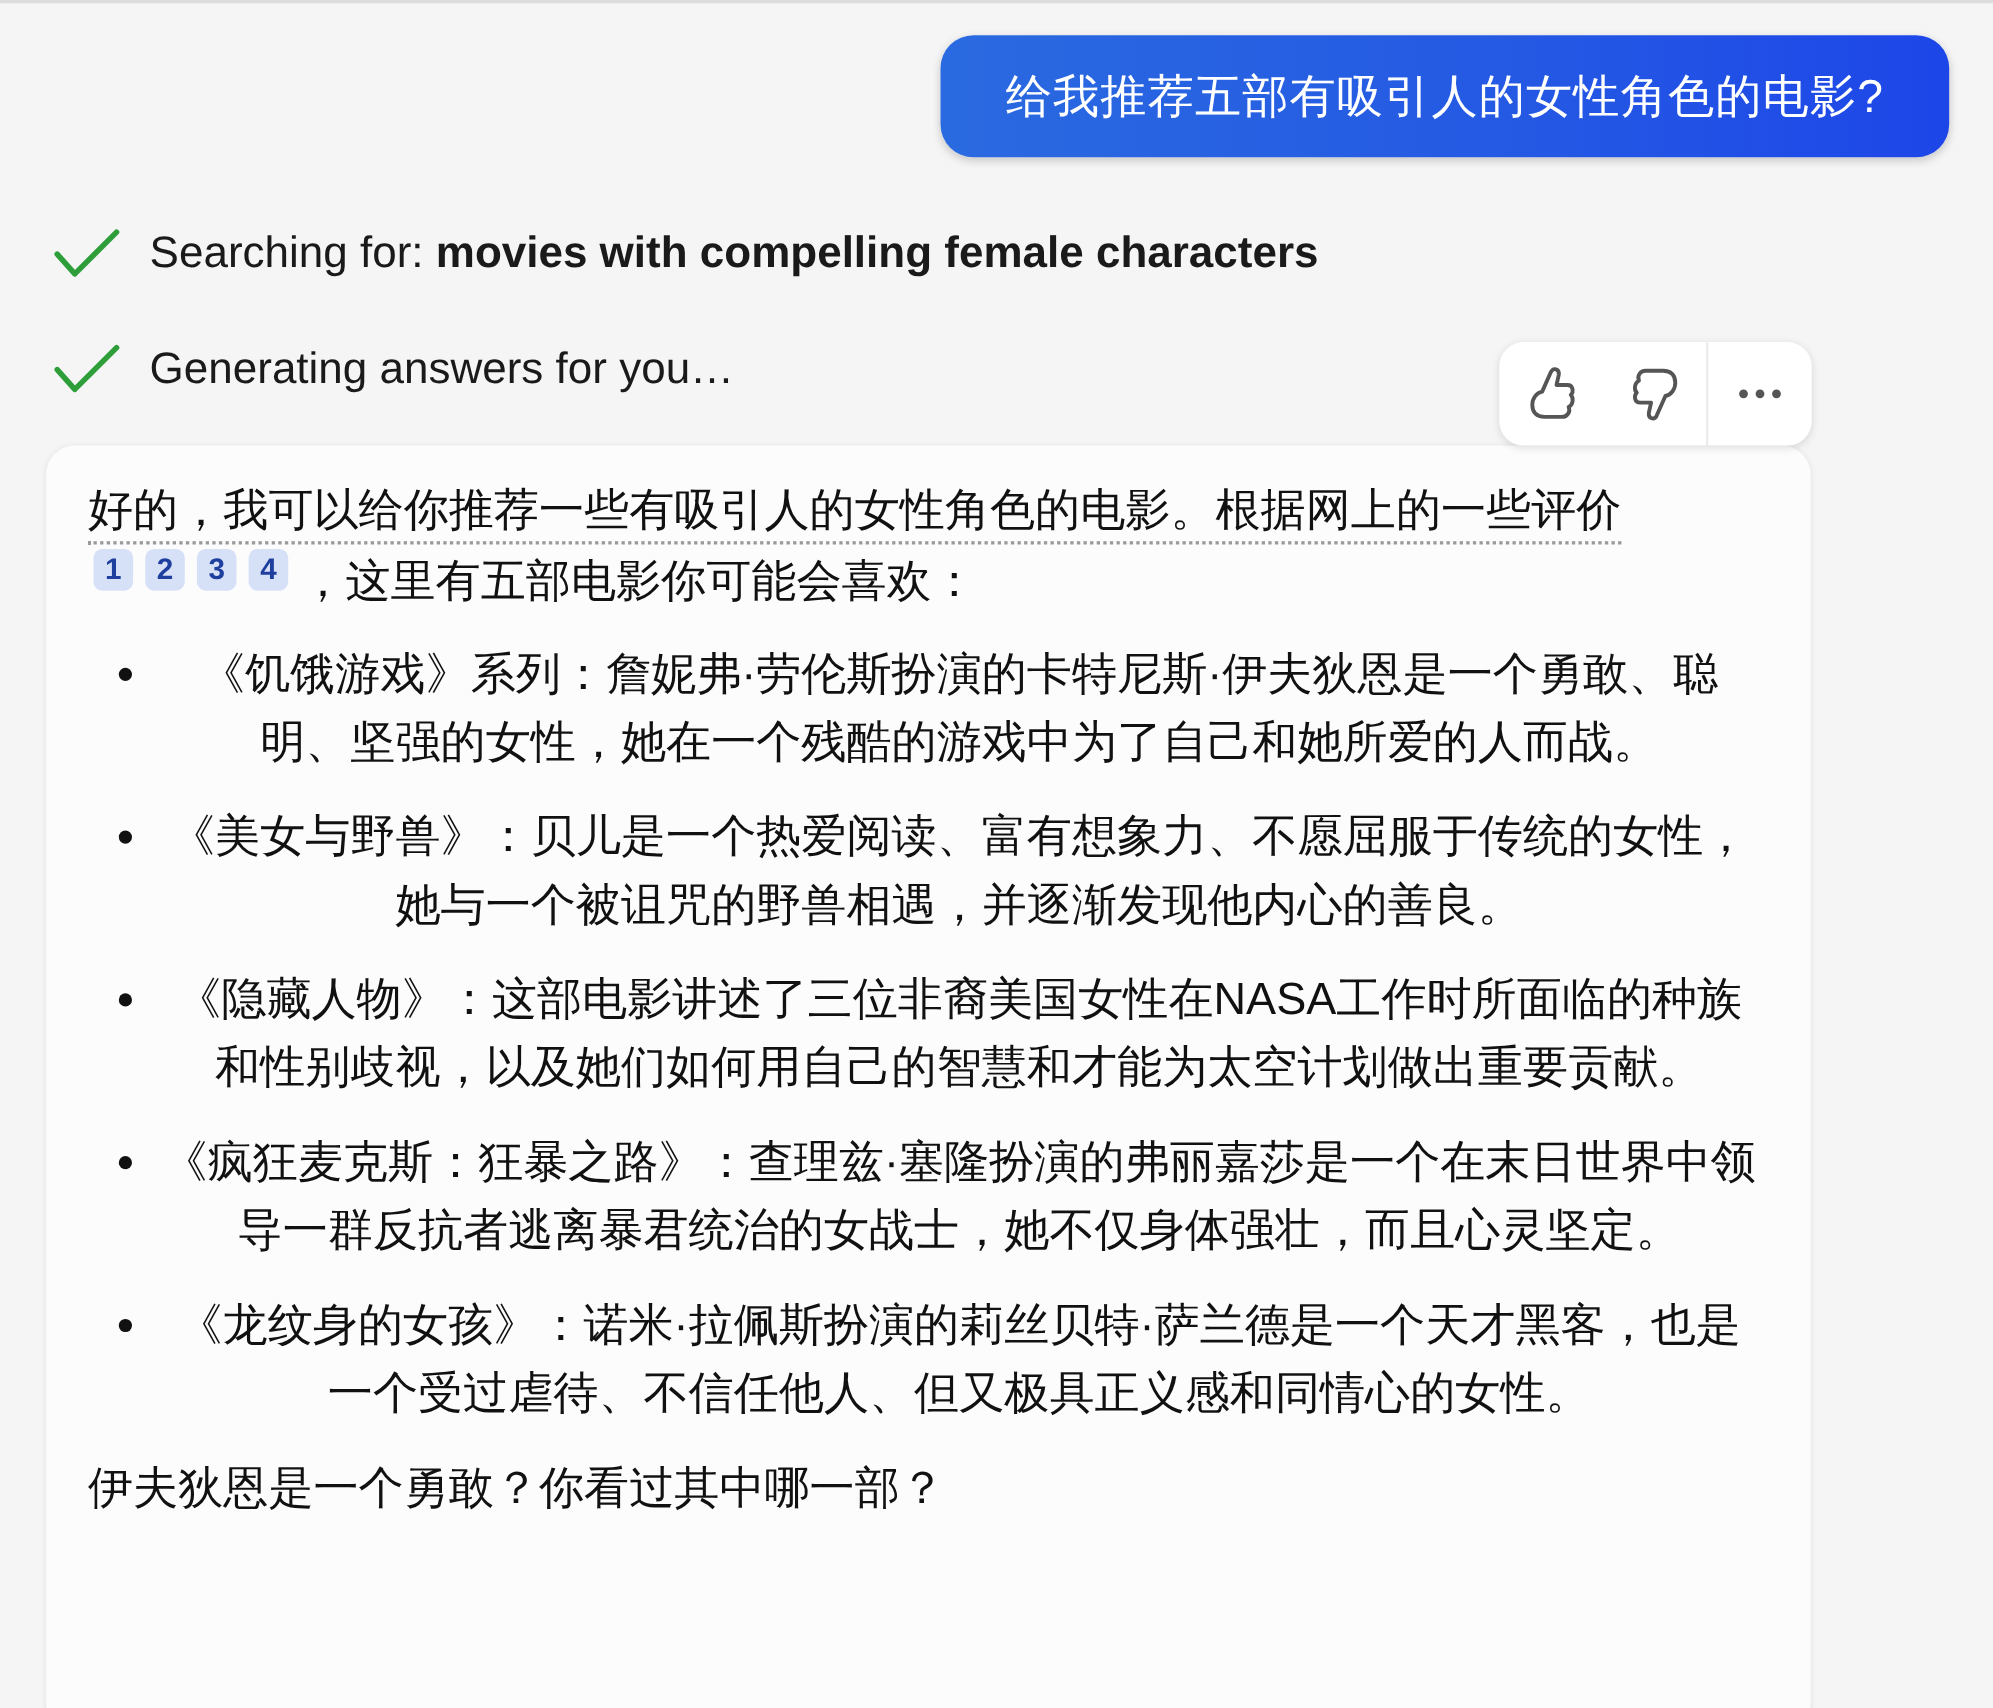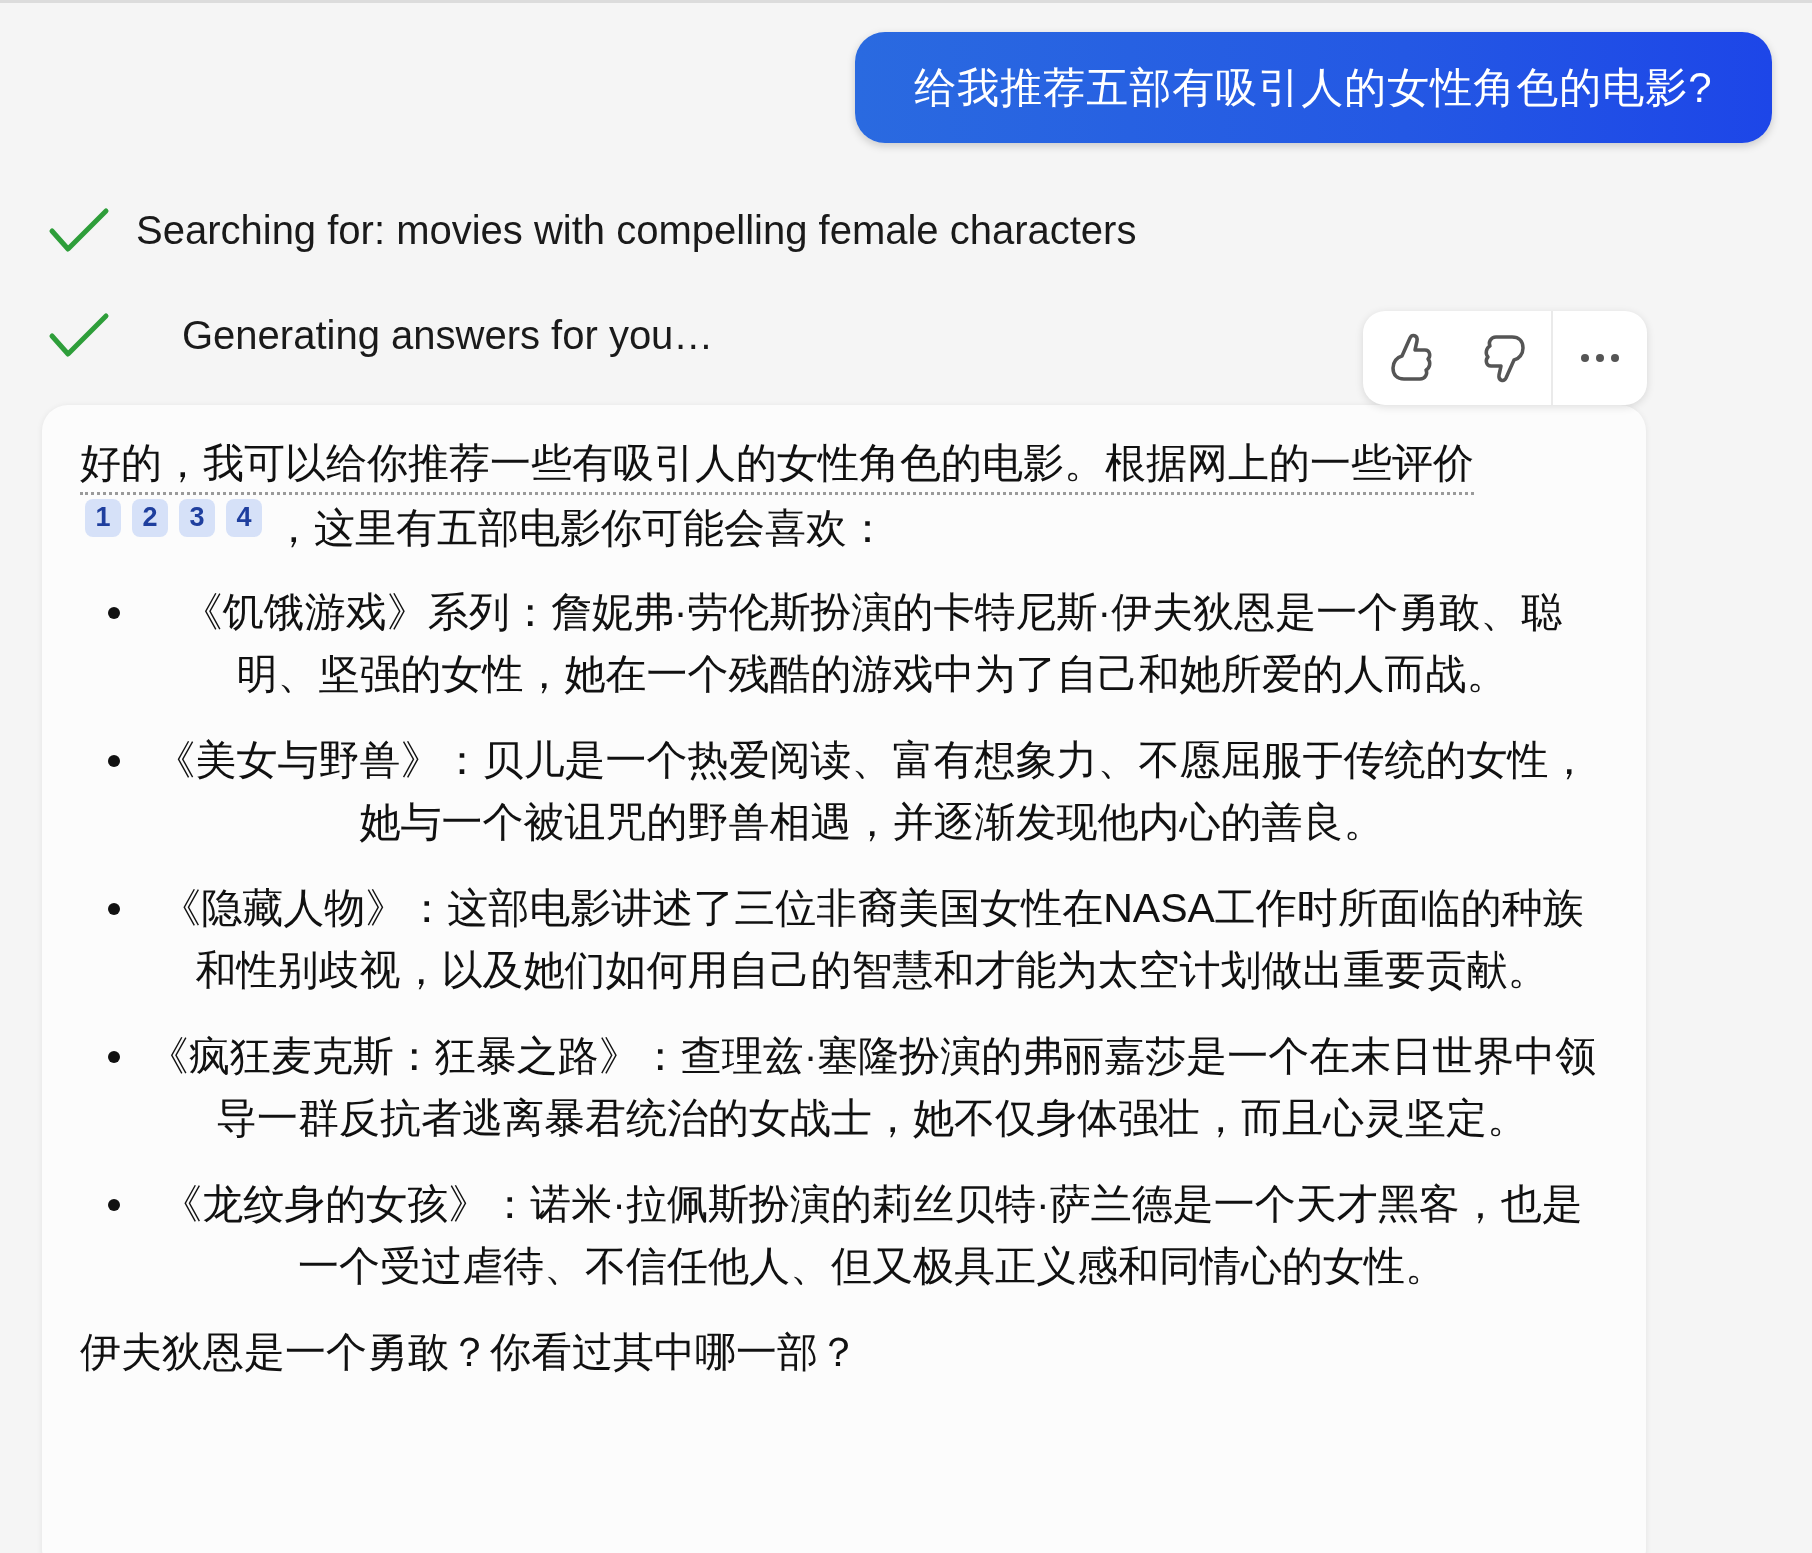--- a/index.html
+++ b/index.html
@@ -17,21 +17,21 @@
     background:linear-gradient(90deg,#2a6ae0 0%,#2458e4 60%,#1d46e8 100%);
     box-shadow:0 3px 8px rgba(0,0,0,0.18);
     display:flex; align-items:center; justify-content:center;
     color:#fff; font-size:42px; letter-spacing:1px;
   }
   .status-row {
     position:absolute; left:48px; display:flex; align-items:center;
     font-size:40px; color:#1a1a1a;
   }
   .status-row .check { width:62px; height:50px; margin-right:26px; }
-  .status-row b { font-weight:normal; }
+  .status-row b { font-weight:bold; }
   .feedback {
     position:absolute; left:1363px; top:311px; width:284px; height:94px;
     background:#fff; border-radius:22px;
     box-shadow:0 2px 8px rgba(0,0,0,0.12);
     display:flex; align-items:center;
   }
   .fb-btn { height:100%; display:flex; align-items:center; justify-content:center; }
   .fb-like { width:96px; }
   .fb-dislike { width:92px; }
   .fb-divider { width:2px; height:100%; background:#eaeaea; }
@@ -76,21 +76,21 @@
 
 <div class="status-row" style="top:205px;">
   <svg class="check" viewBox="0 0 62 50">
     <polyline points="4,26 20,44 58,6" fill="none" stroke="#2e9e3a" stroke-width="5" stroke-linecap="round" stroke-linejoin="round"></polyline>
   </svg>
   <span>
     <span>Searching for: </span><b>movies with compelling female characters</b>
   </span>
 </div>
 
-<div class="status-row" style="top:310px;gap:46px;">
+<div class="status-row" style="top:310px;">
   <svg class="check" viewBox="0 0 62 50">
     <polyline points="4,26 20,44 58,6" fill="none" stroke="#2e9e3a" stroke-width="5" stroke-linecap="round" stroke-linejoin="round"></polyline>
   </svg>
   <span>Generating answers for you…</span>
 </div>
 
 <div class="card"></div>
 
 <div class="feedback">
   <div class="fb-btn fb-like">

